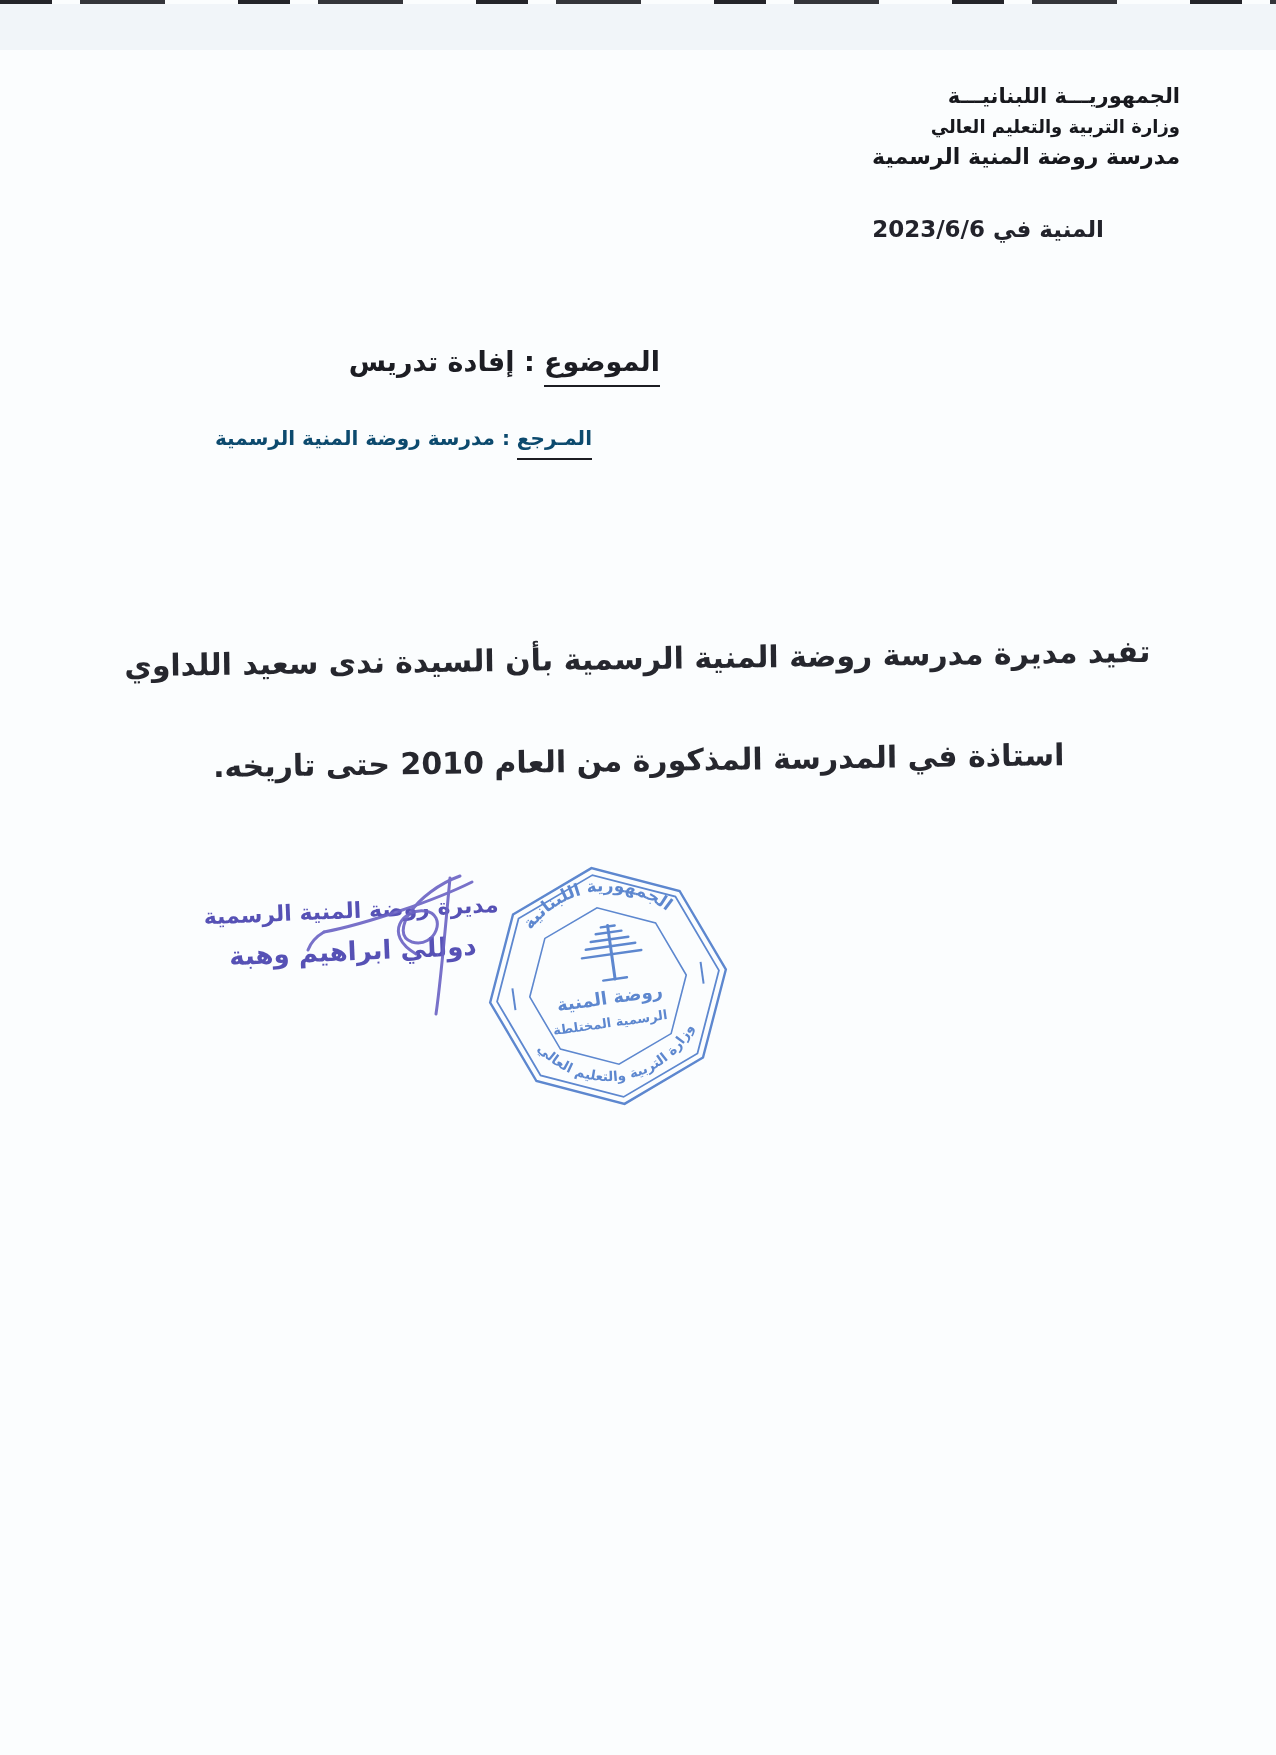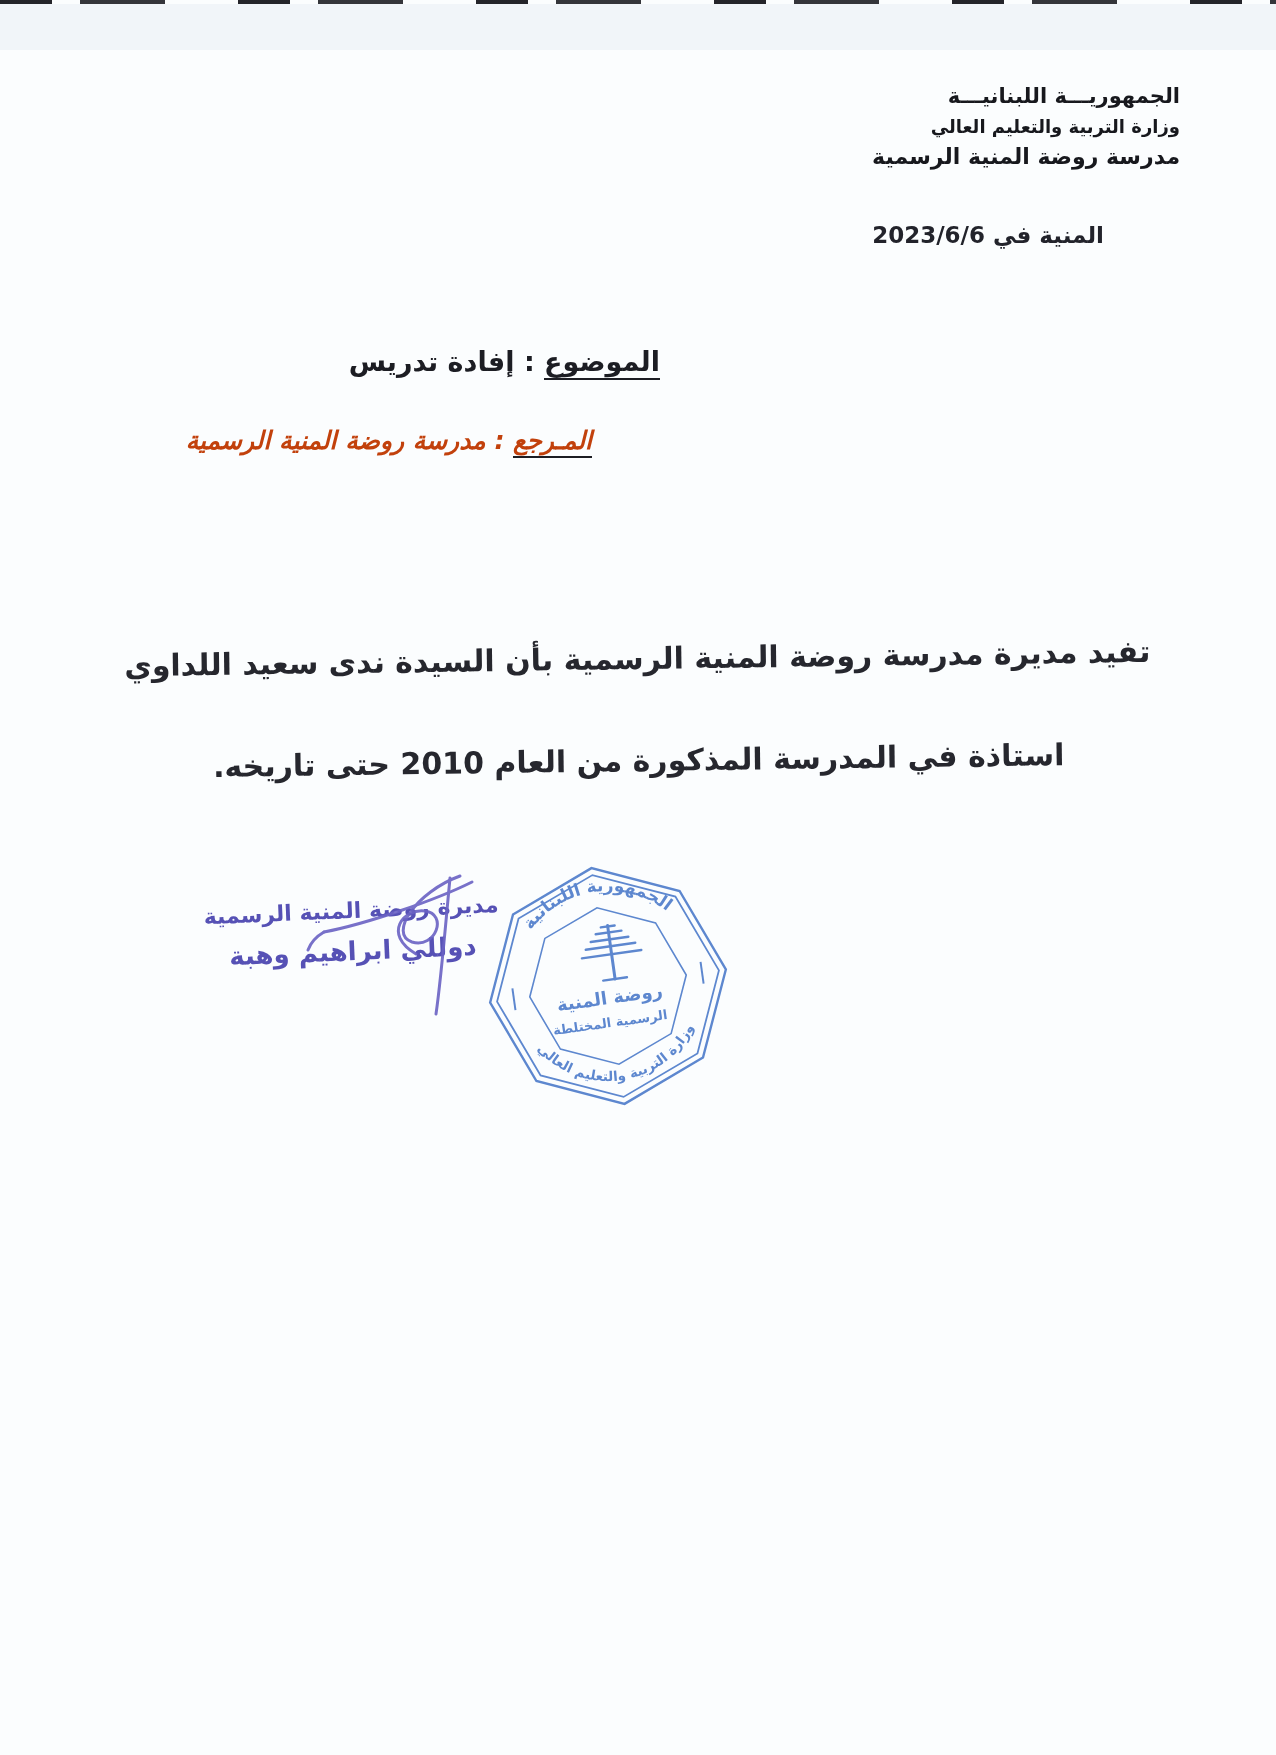--- a/index.html
+++ b/index.html
@@ -29,34 +29,34 @@
     position:absolute;top:48px;right:96px;
     direction:rtl;text-align:right;font-weight:bold;color:#17181d;
     white-space:nowrap;
     margin-top:32px;
   }
   .header .l1{font-size:21px;line-height:33px;}
   .header .l2{font-size:18px;line-height:27px;}
   .header .l3{font-size:22px;line-height:33px;}
 
   .date-line{
-    position:absolute;top:222px;right:172px;
+    position:absolute;top:216px;right:172px;
     direction:rtl;font-size:23px;font-weight:bold;color:#22232b;
     white-space:nowrap;
   }
 
   .subject-line{
     position:absolute;top:346px;right:616px;
     direction:rtl;font-size:27px;font-weight:bold;white-space:nowrap;color:#1c1d23;
   }
   .reference-line{
     position:absolute;top:426px;right:684px;
-    direction:rtl;font-size:25px;font-weight:bold;white-space:nowrap;color:#c2410c;font-style:italic;
+    direction:rtl;font-size:20px;font-weight:bold;white-space:nowrap;color:#0c4a6e;
   }
-  .uline{border-bottom:2px solid #1c1d23;padding-bottom:1px;}
+  .uline{border-bottom:2px solid #1c1d23;padding-bottom:8px;}
 
   .body-text{
     position:absolute;top:608px;left:60px;right:60px;
     direction:rtl;text-align:center;
     font-size:30px;font-weight:bold;color:#26272e;
     transform:rotate(-0.8deg);
   }
   .body-text .line{line-height:102px;white-space:nowrap;}
 
   .principal-stamp{

